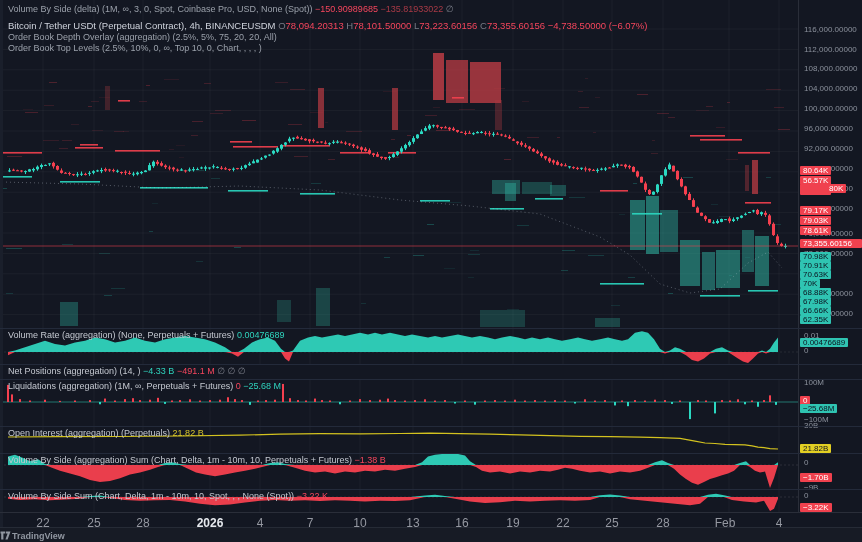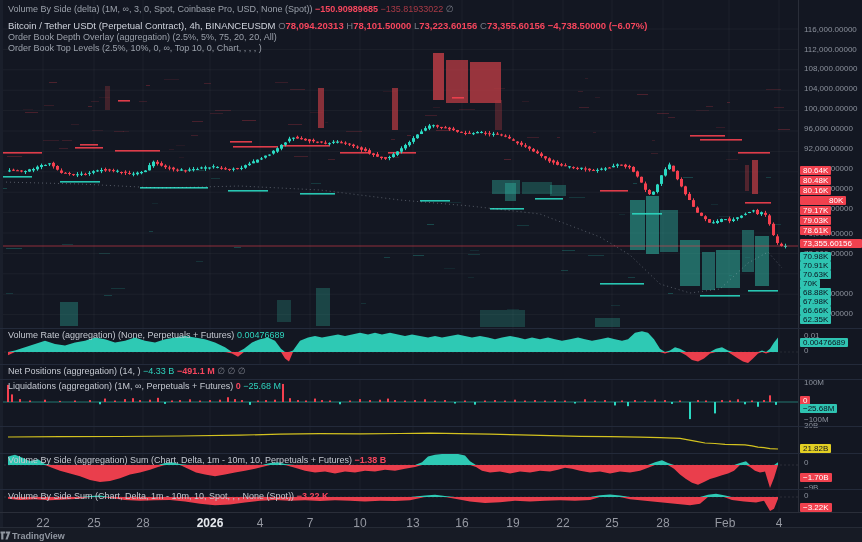--- a/index.html
+++ b/index.html
@@ -1,20 +1,20 @@
 <!DOCTYPE html>
 <html><head>
 <meta charset="utf-8">
 <style>
   html,body{margin:0;padding:0;background:#0d1117;}
   #app{position:relative;width:862px;height:542px;background:#131722;overflow:hidden;
        font-family:"Liberation Sans",sans-serif;color:#d1d4dc;}
   svg{position:absolute;left:0;display:block;}
   .legend-row{position:absolute;left:8px;font-size:9px;white-space:nowrap;color:#cfd3dc;z-index:30;}
-  .val-red{color:#f6465d;font-weight:bold;}
+  .val-red{color:#f6465d;}
   .val-dimred{color:#a93a46;}
   .val-teal{color:#2fd3bd;}
   .val-yellow{color:#d9c62c;}
   .val-gray{color:#787b86;}
   .lbl-gray{color:#9aa0aa;}
   .panel-title{position:absolute;left:8px;font-size:9px;white-space:nowrap;color:#c4c8d0;z-index:30;}
   .sep{position:absolute;left:0;width:862px;height:1px;background:#232a3a;z-index:25;}
   #axis-col{position:absolute;left:798px;top:0;width:64px;height:512px;border-left:1px solid #2a2e39;z-index:20;}
   .axis-label{position:absolute;left:5px;font-size:8px;color:#8b919c;white-space:nowrap;z-index:1;}
   .badge{position:absolute;left:1px;font-size:8px;padding:1px 3px;border-radius:1px;white-space:nowrap;z-index:3;line-height:7px;}
@@ -838,20 +838,24 @@
     <span>Net Positions (aggregation) (14, )</span>
     <span class="val-teal">−4.33 B</span>
     <span class="val-red">−491.1 M</span>
     <span class="val-gray">∅ ∅ ∅</span>
   </div>
   <div class="panel-title" style="top:381px;">
     <span>Liquidations (aggregation) (1M, ∞, Perpetuals + Futures)</span>
     <span class="val-red">0</span>
     <span class="val-teal">−25.68 M</span>
   </div>
+  <div class="panel-title" style="top:428px;">
+    <span>Open Interest (aggregation) (Perpetuals)</span>
+    <span class="val-yellow">21.82 B</span>
+  </div>
   <div class="panel-title" style="top:455px;">
     <span>Volume By Side (aggregation) Sum (Chart, Delta, 1m - 10m, 10, Perpetuals + Futures)</span>
     <span class="val-red">−1.38 B</span>
   </div>
   <div class="panel-title" style="top:491px;">
     <span>Volume By Side Sum (Chart, Delta, 1m - 10m, 10, Spot, , , None (Spot))</span>
     <span class="val-red">−3.22 K</span>
   </div>
 
   <div class="sep" style="top:328px;"></div>
@@ -870,23 +874,23 @@
       <div class="axis-label" style="top: 124px;">96,000.00000</div>
       <div class="axis-label" style="top: 144px;">92,000.00000</div>
       <div class="axis-label" style="top: 164px;">88,000.00000</div>
       <div class="axis-label" style="top: 184px;">84,000.00000</div>
       <div class="axis-label" style="top: 204px;">80,000.00000</div>
       <div class="axis-label" style="top: 229px;">76,000.00000</div>
       <div class="axis-label" style="top: 249px;">72,000.00000</div>
       <div class="axis-label" style="top: 289px;">68,000.00000</div>
       <div class="axis-label" style="top: 309px;">64,000.00000</div>
       <div class="badge red" style="top: 166px;">80.64K</div>
-      <div class="badge red" style="top: 176px;">80.48K</div>
+      <div class="badge red" style="top: 176px;">56.57K</div>
       <div class="badge red" style="top: 186px;">80.16K</div>
-      <div class="badge red" style="top: 196px; padding-left: 29px;">80K</div>
+      <div class="badge red" style="top: 184px; padding-left: 29px;">80K</div>
       <div class="badge red" style="top: 206px;">79.17K</div>
       <div class="badge red" style="top: 216px;">79.03K</div>
       <div class="badge red" style="top: 226px;">78.61K</div>
       <div class="badge red" style="top: 239px; width: 56px;">73,355.60156</div>
       <div class="badge teal" style="top: 252px;">70.98K</div>
       <div class="badge teal" style="top: 261px;">70.91K</div>
       <div class="badge teal" style="top: 270px;">70.63K</div>
       <div class="badge teal" style="top: 279px;">70K</div>
       <div class="badge teal" style="top: 288px;">68.88K</div>
       <div class="badge teal" style="top: 297px;">67.98K</div>

